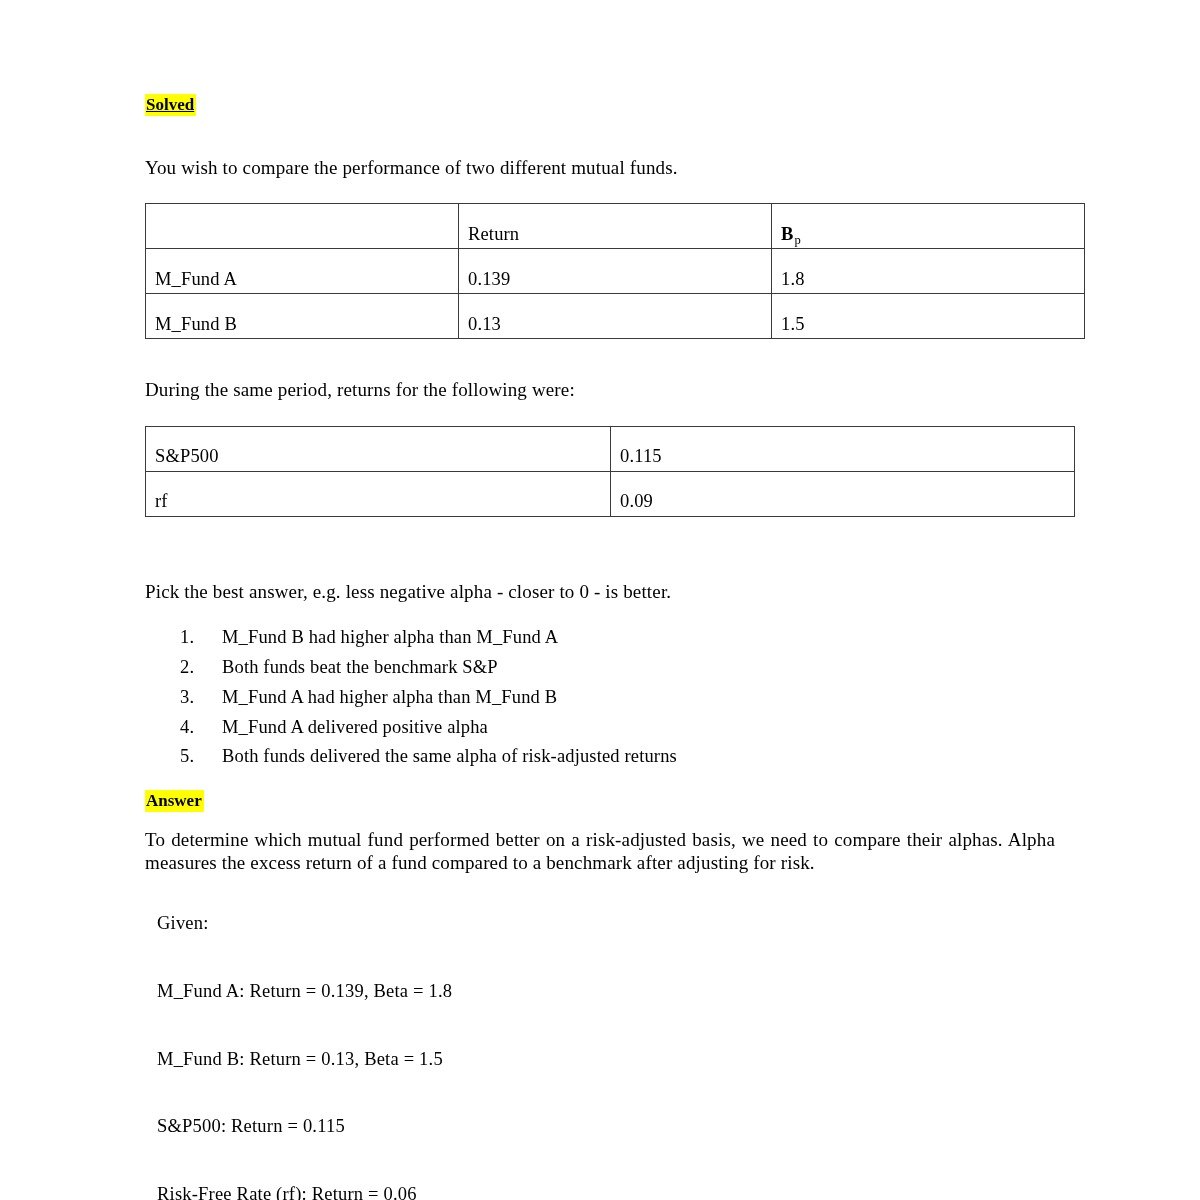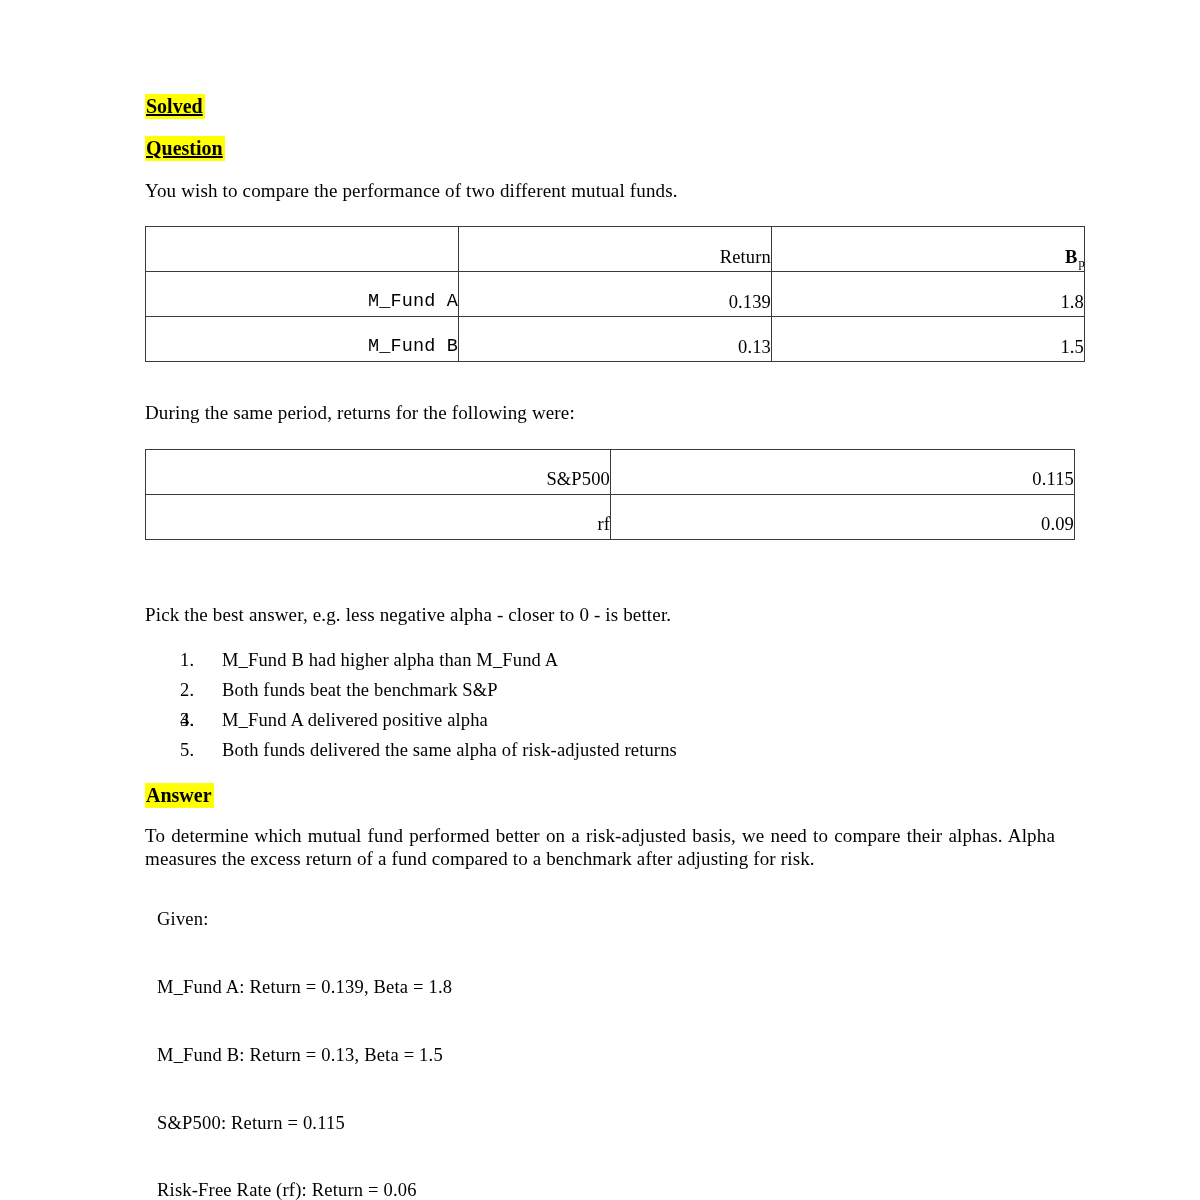--- a/index.html
+++ b/index.html
@@ -22,21 +22,21 @@
   }
   .content {
     position: absolute;
     left: 145px;
     top: 96px;
     width: 910px;
   }
 
   
   .hl-heading {
-    font-size: 20px;
+    font-size: 17px;
     font-weight: bold;
     line-height: 1.0;
     margin: 0;
   }
   .hl-heading .mark {
     background: #ffff00;
     padding: 1px 2px 2px 1px;
   }
   .hl-heading.underlined .mark {
     text-decoration: underline;
@@ -70,26 +70,26 @@
     width: 909px;
     table-layout: fixed;
     font-size: 18.5px;
   }
   table.doc-table td,
   table.doc-table th {
     border: 1px solid #3a3a3a;
     padding: 18px 0 3px 9px;
     height: 23px;
     vertical-align: middle;
-    text-align: right;
+    text-align: left;
     font-weight: normal;
     line-height: 1.1;
     letter-spacing: 0.15px;
   }
-  .t1-c1 { width: 303px; font-family: Liberation Mono, monospace; }
+  .t1-c1 { width: 303px; }
   .t1-c2 { width: 303px; }
   .t1-c3 { width: 303px; }
   .t2-c1 { width: 455px; }
   .t2-c2 { width: 454px; }
   .beta-sym { font-weight: bold; }
   .beta-sym sub {
     font-weight: normal;
     font-size: 0.68em;
     vertical-align: baseline;
     position: relative;
@@ -128,21 +128,20 @@
 </head>
 <body>
 
 <div class="page">
   <div class="content">
 
     <div class="hl-heading underlined h-solved"><span class="mark">Solved</span></div>
 
     <div class="gap-solved"></div>
 
-    <div class="hl-heading underlined"><span class="mark">Question</span></div>
 
     <div class="gap-question"></div>
 
     <p class="para">You wish to compare the performance of two different mutual funds.</p>
 
     <div class="spacer-24"></div>
 
     <table class="doc-table">
       <tbody>
         <tr>
@@ -187,21 +186,21 @@
 
     <div class="spacer-24"></div>
 
     <p class="para">Pick the best answer, e.g. less negative alpha - closer to 0 - is better.</p>
 
     <div class="spacer-20"></div>
 
     <ol class="options">
       <li><span class="num">1.</span><span>M_Fund B had higher alpha than M_Fund A</span></li>
       <li><span class="num">2.</span><span>Both funds beat the benchmark S&amp;P</span></li>
-      <li><span class="num">3.</span></li>
+      <li><span class="num">3.</span><span>M_Fund A had higher alpha than M_Fund B</span></li>
       <li><span class="num">4.</span><span>M_Fund A delivered positive alpha</span></li>
       <li><span class="num">5.</span><span>Both funds delivered the same alpha of risk-adjusted returns</span></li>
     </ol>
 
     <div class="spacer-20"></div>
 
     <div class="hl-heading"><span class="mark">Answer</span></div>
 
     <div class="gap-answer-top"></div>
 

